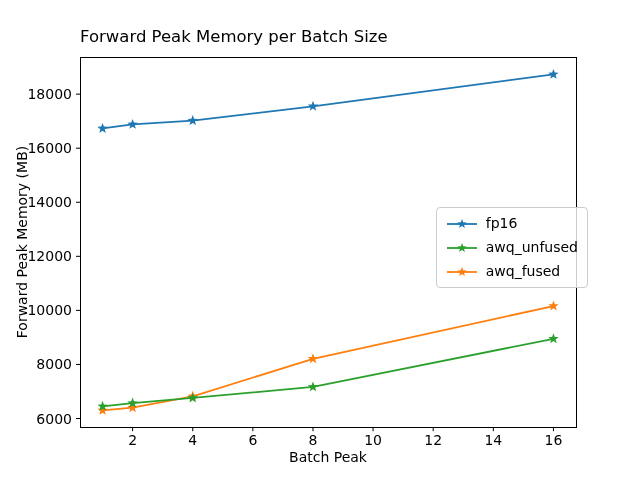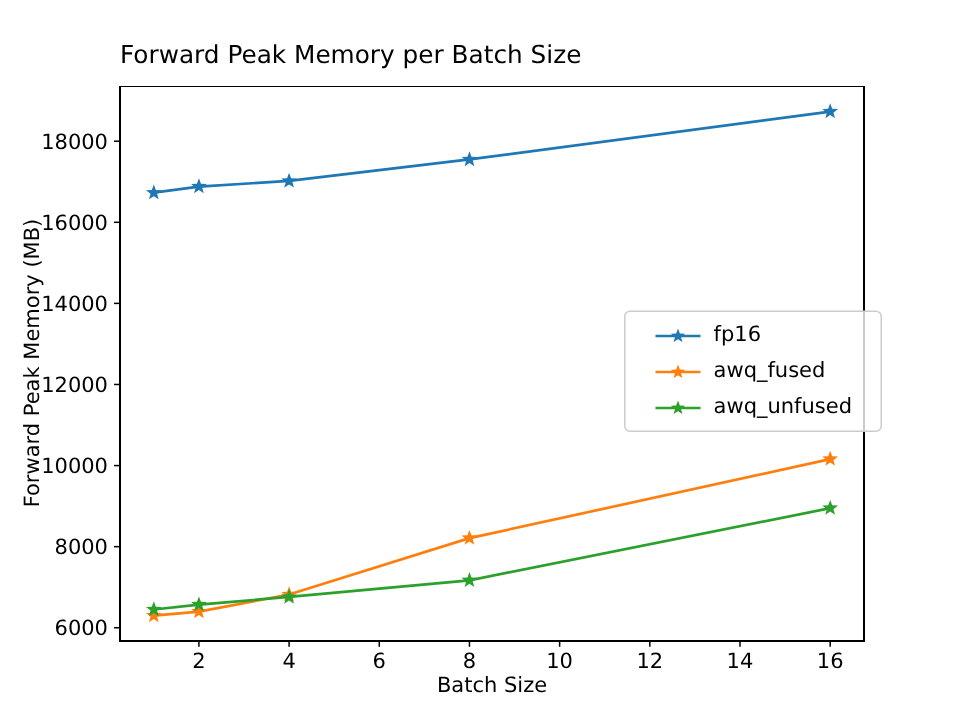--- a/index.html
+++ b/index.html
@@ -7,21 +7,21 @@
        font-family:"DejaVu Sans","Liberation Sans",sans-serif;color:#000;}
   #figure{position:absolute;left:0;top:0;width:640px;height:480px;background:#fff;}
   #plot-svg{position:absolute;left:0;top:0;}
   .chart-title{position:absolute;left:80px;top:27px;width:496px;
                font-size:16.5px;color:#000;}
   .x-label{position:absolute;left:328px;top:449px;transform:translateX(-50%);
            font-size:14px;color:#000;}
   .y-label{position:absolute;left:22px;top:242px;transform:translate(-50%,-50%) rotate(-90deg);
            white-space:nowrap;font-size:14px;color:#000;}
   #legend{position:absolute;top:207px;right:52px;background:rgba(255,255,255,0.8);
-          border:1px solid #cccccc;border-radius:4px;padding:5px 19px;
+          border:1px solid #cccccc;border-radius:4px;padding:5px 9px;
           display:flex;flex-direction:column;row-gap:3px;}
   .legend-entry{display:flex;align-items:center;gap:8px;font-size:14px;line-height:21px;}
   svg text{font-family:"DejaVu Sans","Liberation Sans",sans-serif;font-size:14px;fill:#000;}
 </style>
 </head>
 <body>
 
 <div id="figure">
   <svg id="plot-svg" width="640" height="480" viewBox="0 0 640 480">
       <rect x="80" y="57.6" width="496" height="369.59999999999997" fill="none" stroke="#000000" stroke-width="1" shape-rendering="crispEdges"></rect>
@@ -69,37 +69,37 @@
       <path d="M553.45 300.56L554.81 304.20L558.69 304.36L555.64 306.77L556.69 310.51L553.45 308.36L550.22 310.51L551.27 306.77L548.22 304.36L552.10 304.20Z" fill="#ff7f0e"></path>
       <polyline points="102.55,406.35 132.61,403.10 192.73,397.97 312.97,386.88 553.45,338.77" fill="none" stroke="#2ca02c" stroke-width="1.8"></polyline>
       <path d="M102.55 400.85L103.90 404.48L107.78 404.65L104.73 407.06L105.78 410.79L102.55 408.65L99.31 410.79L100.36 407.06L97.31 404.65L101.19 404.48Z" fill="#2ca02c"></path>
       <path d="M132.61 397.60L133.96 401.24L137.84 401.40L134.79 403.81L135.84 407.55L132.61 405.40L129.37 407.55L130.42 403.81L127.38 401.40L131.25 401.24Z" fill="#2ca02c"></path>
       <path d="M192.73 392.47L194.08 396.10L197.96 396.27L194.91 398.68L195.96 402.42L192.73 400.27L189.49 402.42L190.54 398.68L187.50 396.27L191.38 396.10Z" fill="#2ca02c"></path>
       <path d="M312.97 381.38L314.32 385.02L318.20 385.18L315.16 387.59L316.20 391.33L312.97 389.18L309.74 391.33L310.78 387.59L307.74 385.18L311.62 385.02Z" fill="#2ca02c"></path>
       <path d="M553.45 333.27L554.81 336.91L558.69 337.07L555.64 339.48L556.69 343.22L553.45 341.07L550.22 343.22L551.27 339.48L548.22 337.07L552.10 336.91Z" fill="#2ca02c"></path>
     </svg>
   <div class="chart-title">Forward Peak Memory per Batch Size</div>
   <div class="y-label">Forward Peak Memory (MB)</div>
-  <div class="x-label">Batch Size</div>
+  <div class="x-label">Batch Peak</div>
   <div id="legend">
       <div class="legend-entry">
         <svg width="32" height="12">
           <line x1="1" y1="6" x2="31" y2="6" stroke="#1f77b4" stroke-width="1.8"></line>
           <path d="M16.00 1.00L17.23 4.30L20.76 4.45L18.00 6.65L18.94 10.05L16.00 8.10L13.06 10.05L14.00 6.65L11.24 4.45L14.77 4.30Z" fill="#1f77b4"></path>
         </svg>
         <span>fp16</span>
       </div>
       <div class="legend-entry">
         <svg width="32" height="12">
+          <line x1="1" y1="6" x2="31" y2="6" stroke="#2ca02c" stroke-width="1.8"></line>
+          <path d="M16.00 1.00L17.23 4.30L20.76 4.45L18.00 6.65L18.94 10.05L16.00 8.10L13.06 10.05L14.00 6.65L11.24 4.45L14.77 4.30Z" fill="#2ca02c"></path>
+        </svg>
+        <span>awq_unfused</span>
+      </div>
+      <div class="legend-entry">
+        <svg width="32" height="12">
           <line x1="1" y1="6" x2="31" y2="6" stroke="#ff7f0e" stroke-width="1.8"></line>
           <path d="M16.00 1.00L17.23 4.30L20.76 4.45L18.00 6.65L18.94 10.05L16.00 8.10L13.06 10.05L14.00 6.65L11.24 4.45L14.77 4.30Z" fill="#ff7f0e"></path>
         </svg>
         <span>awq_fused</span>
       </div>
-      <div class="legend-entry">
-        <svg width="32" height="12">
-          <line x1="1" y1="6" x2="31" y2="6" stroke="#2ca02c" stroke-width="1.8"></line>
-          <path d="M16.00 1.00L17.23 4.30L20.76 4.45L18.00 6.65L18.94 10.05L16.00 8.10L13.06 10.05L14.00 6.65L11.24 4.45L14.77 4.30Z" fill="#2ca02c"></path>
-        </svg>
-        <span>awq_unfused</span>
-      </div>
     </div>
 </div>
 
 </body></html>

